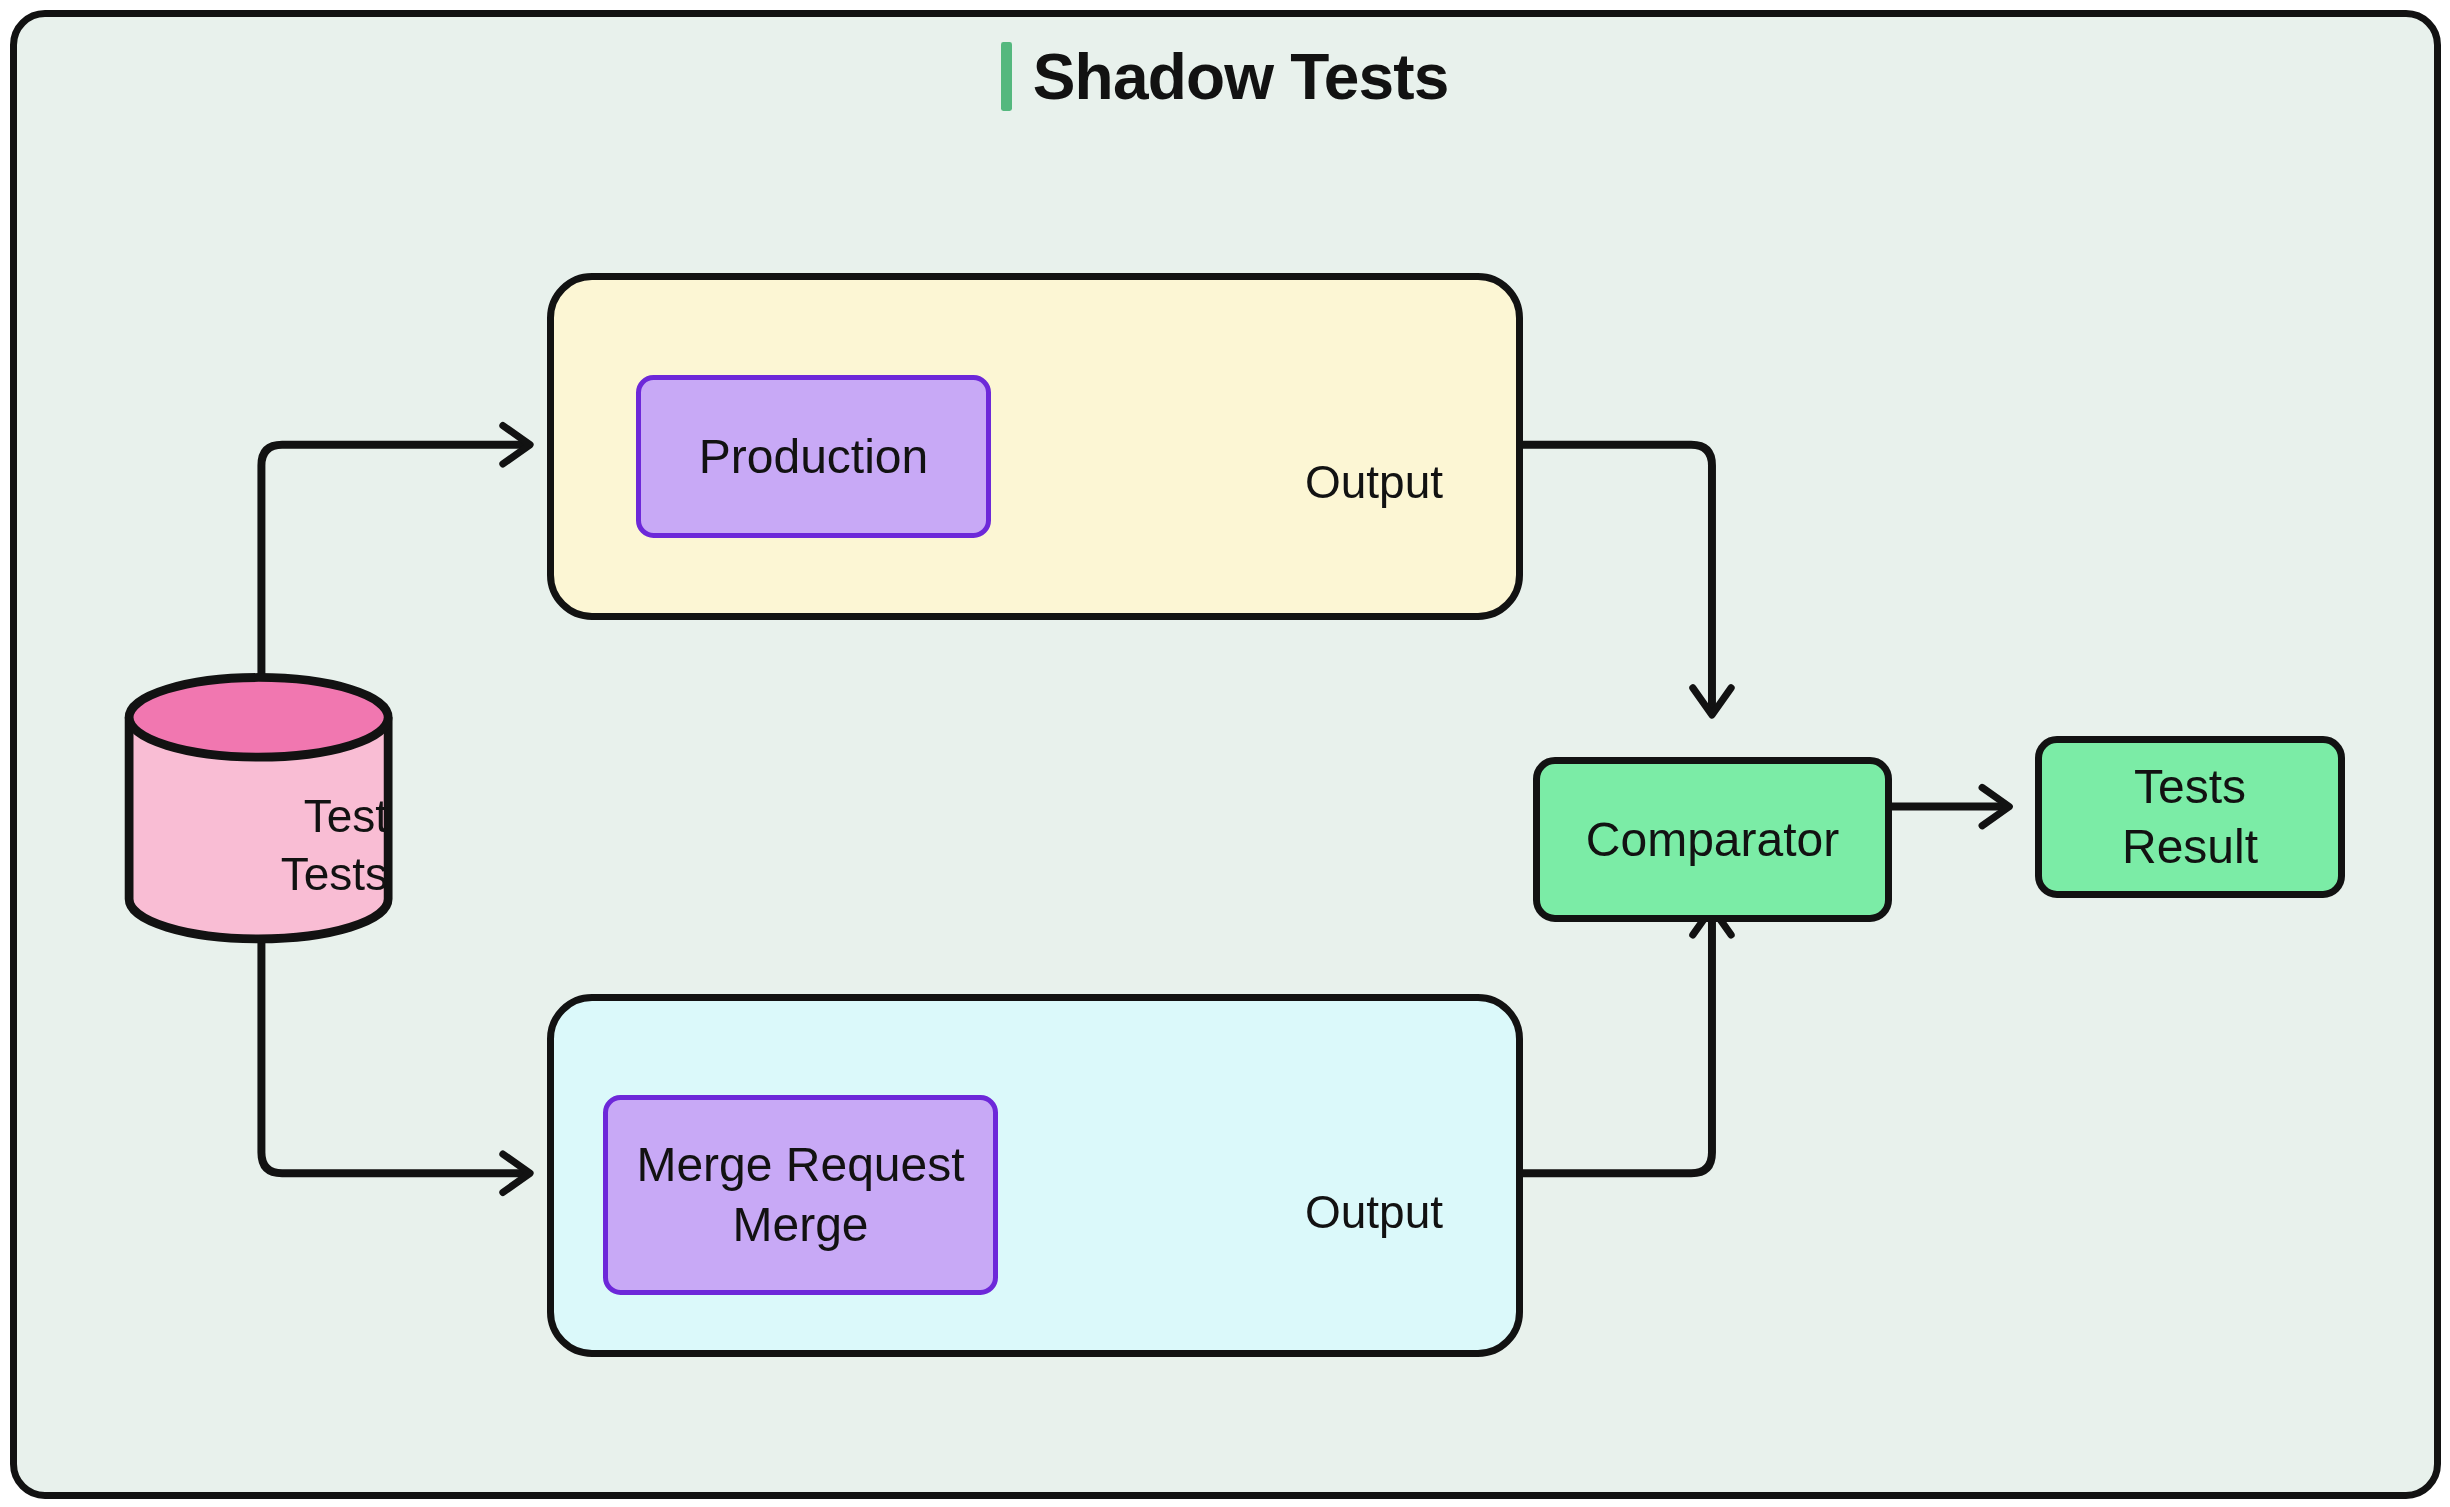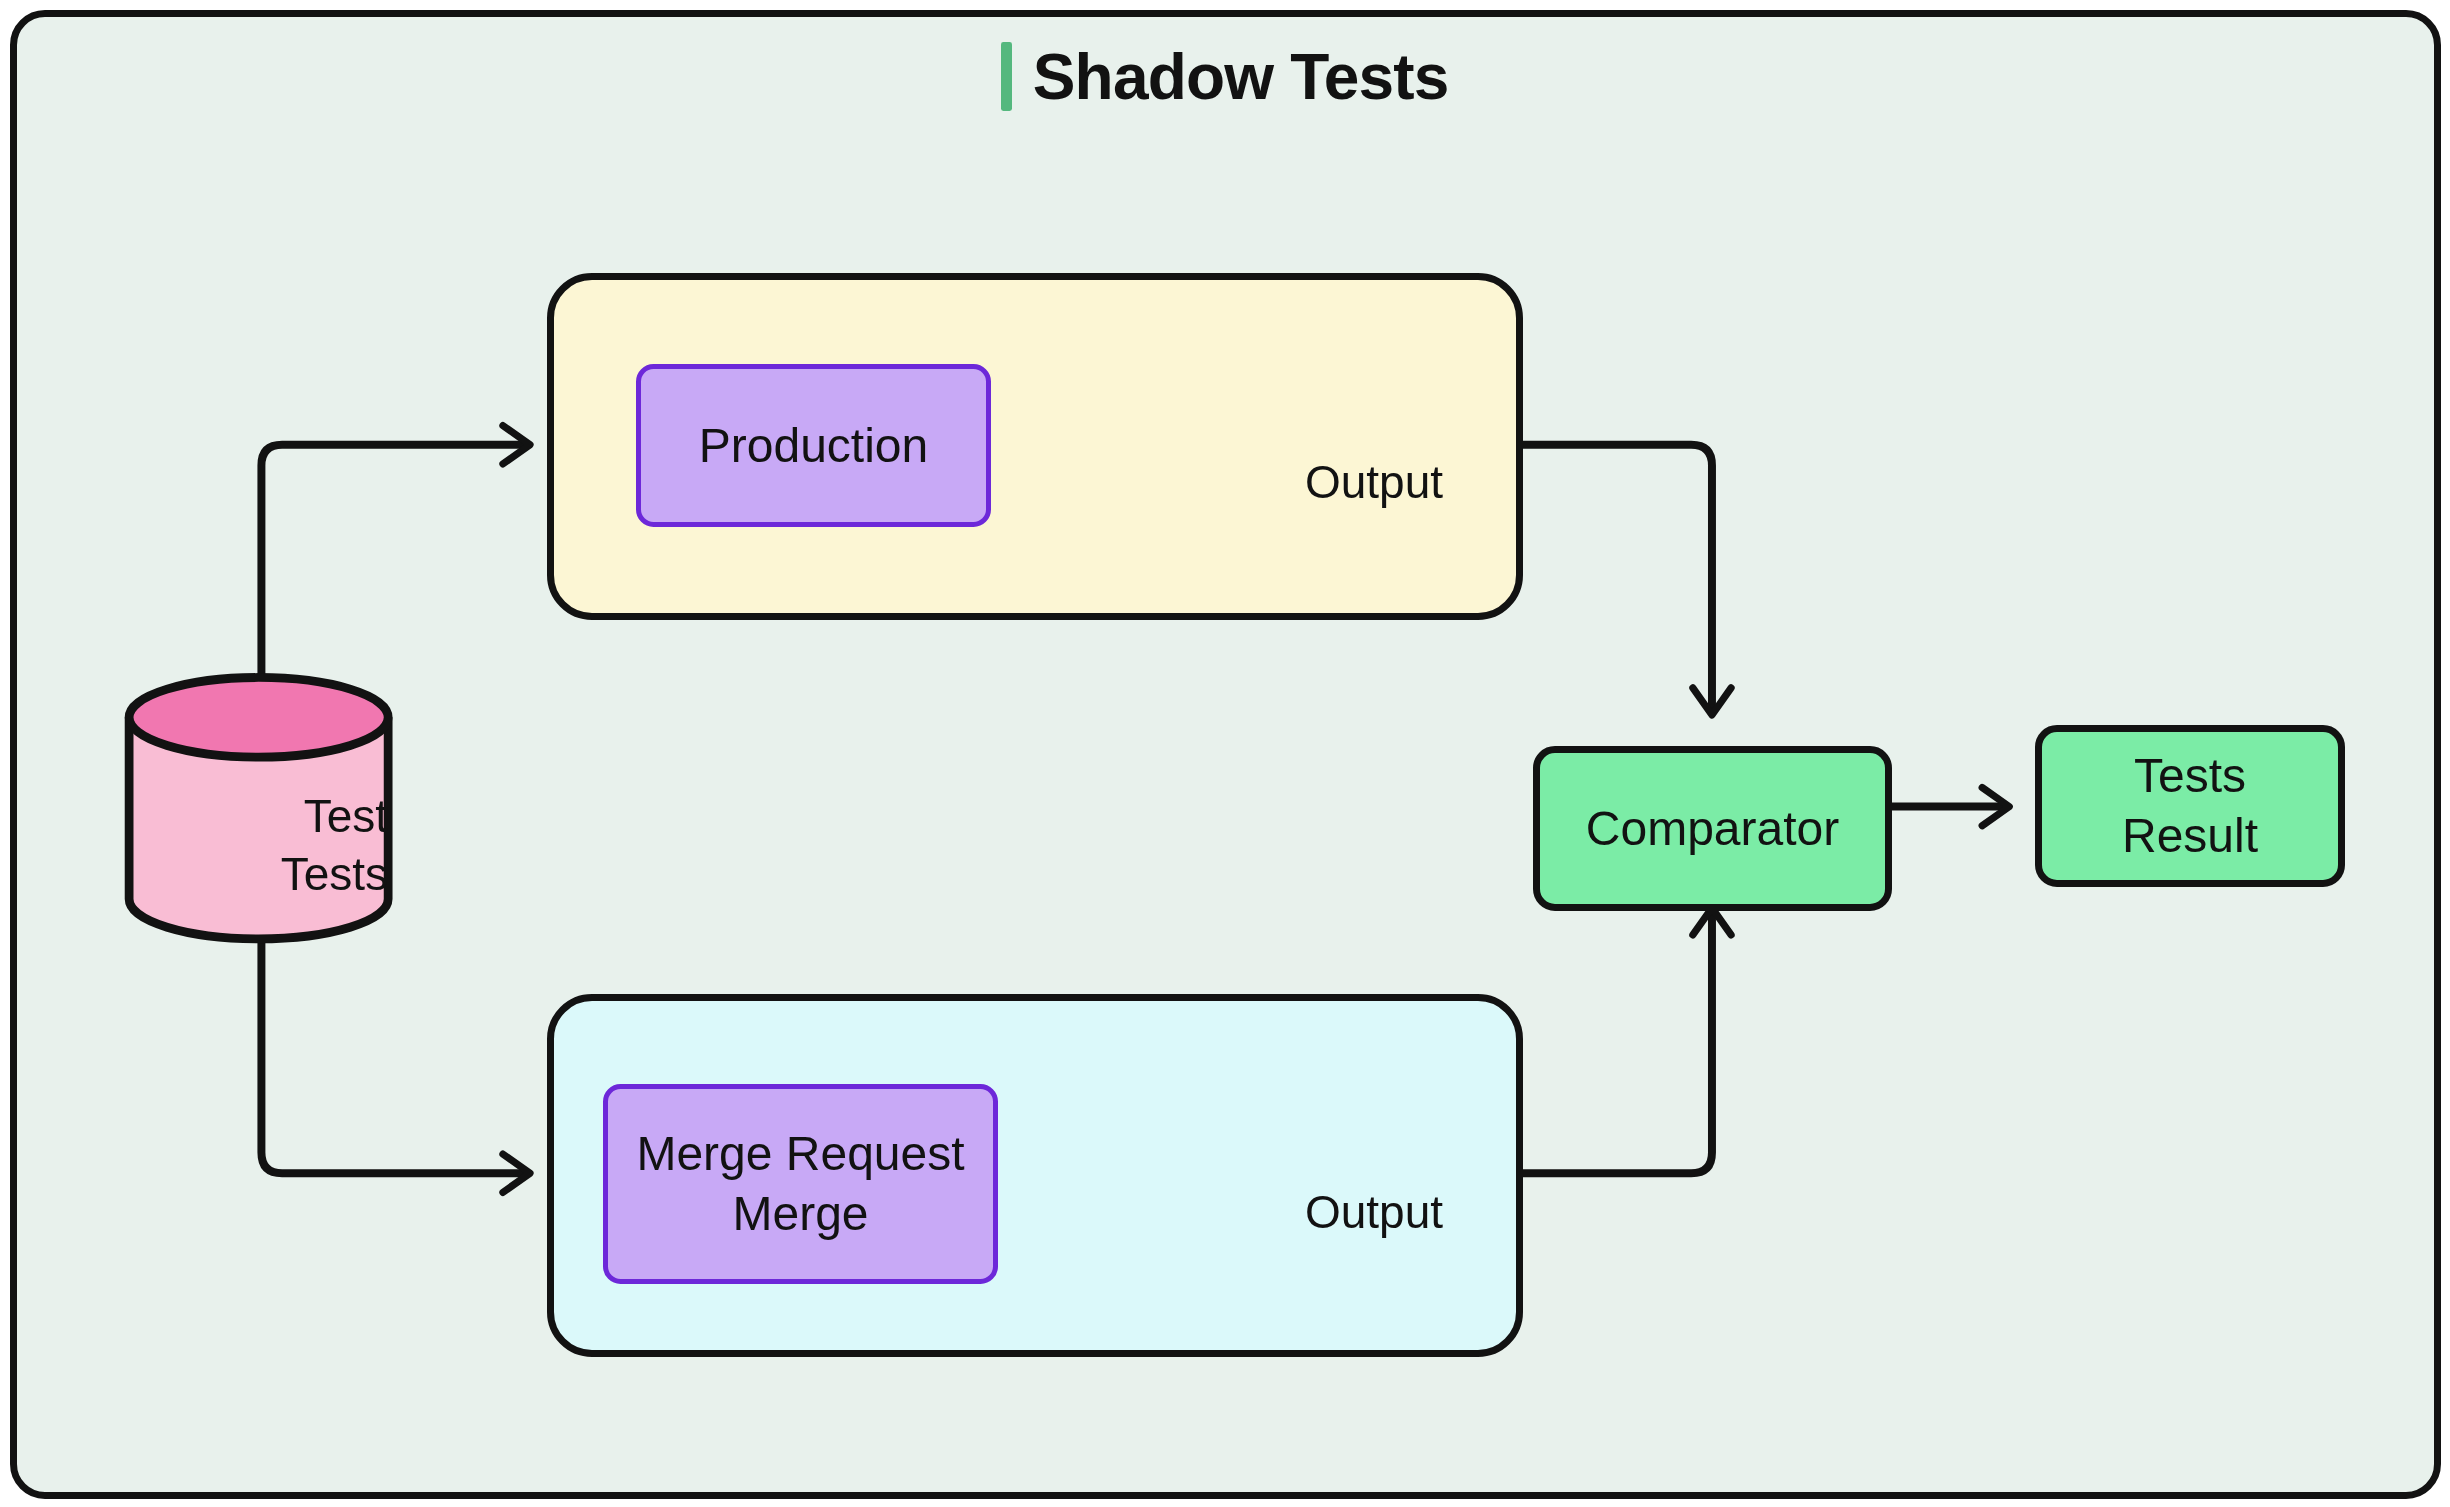--- a/index.html
+++ b/index.html
@@ -75,20 +75,21 @@
     position: absolute;
     box-sizing: border-box;
     display: flex;
     flex-direction: column;
     align-items: center;
     justify-content: center;
     text-align: center;
     font-size: 48px;
     line-height: 1.25;
     color: var(--ink);
+    margin-top: 11px;
   }
   .node-purple {
     background: var(--node-purple);
     border: 5.6px solid var(--node-purple-border);
     border-radius: 17.5px;
   }
   .node-green {
     background: var(--node-green);
     border: 7.2px solid var(--ink);
     border-radius: 22px;

